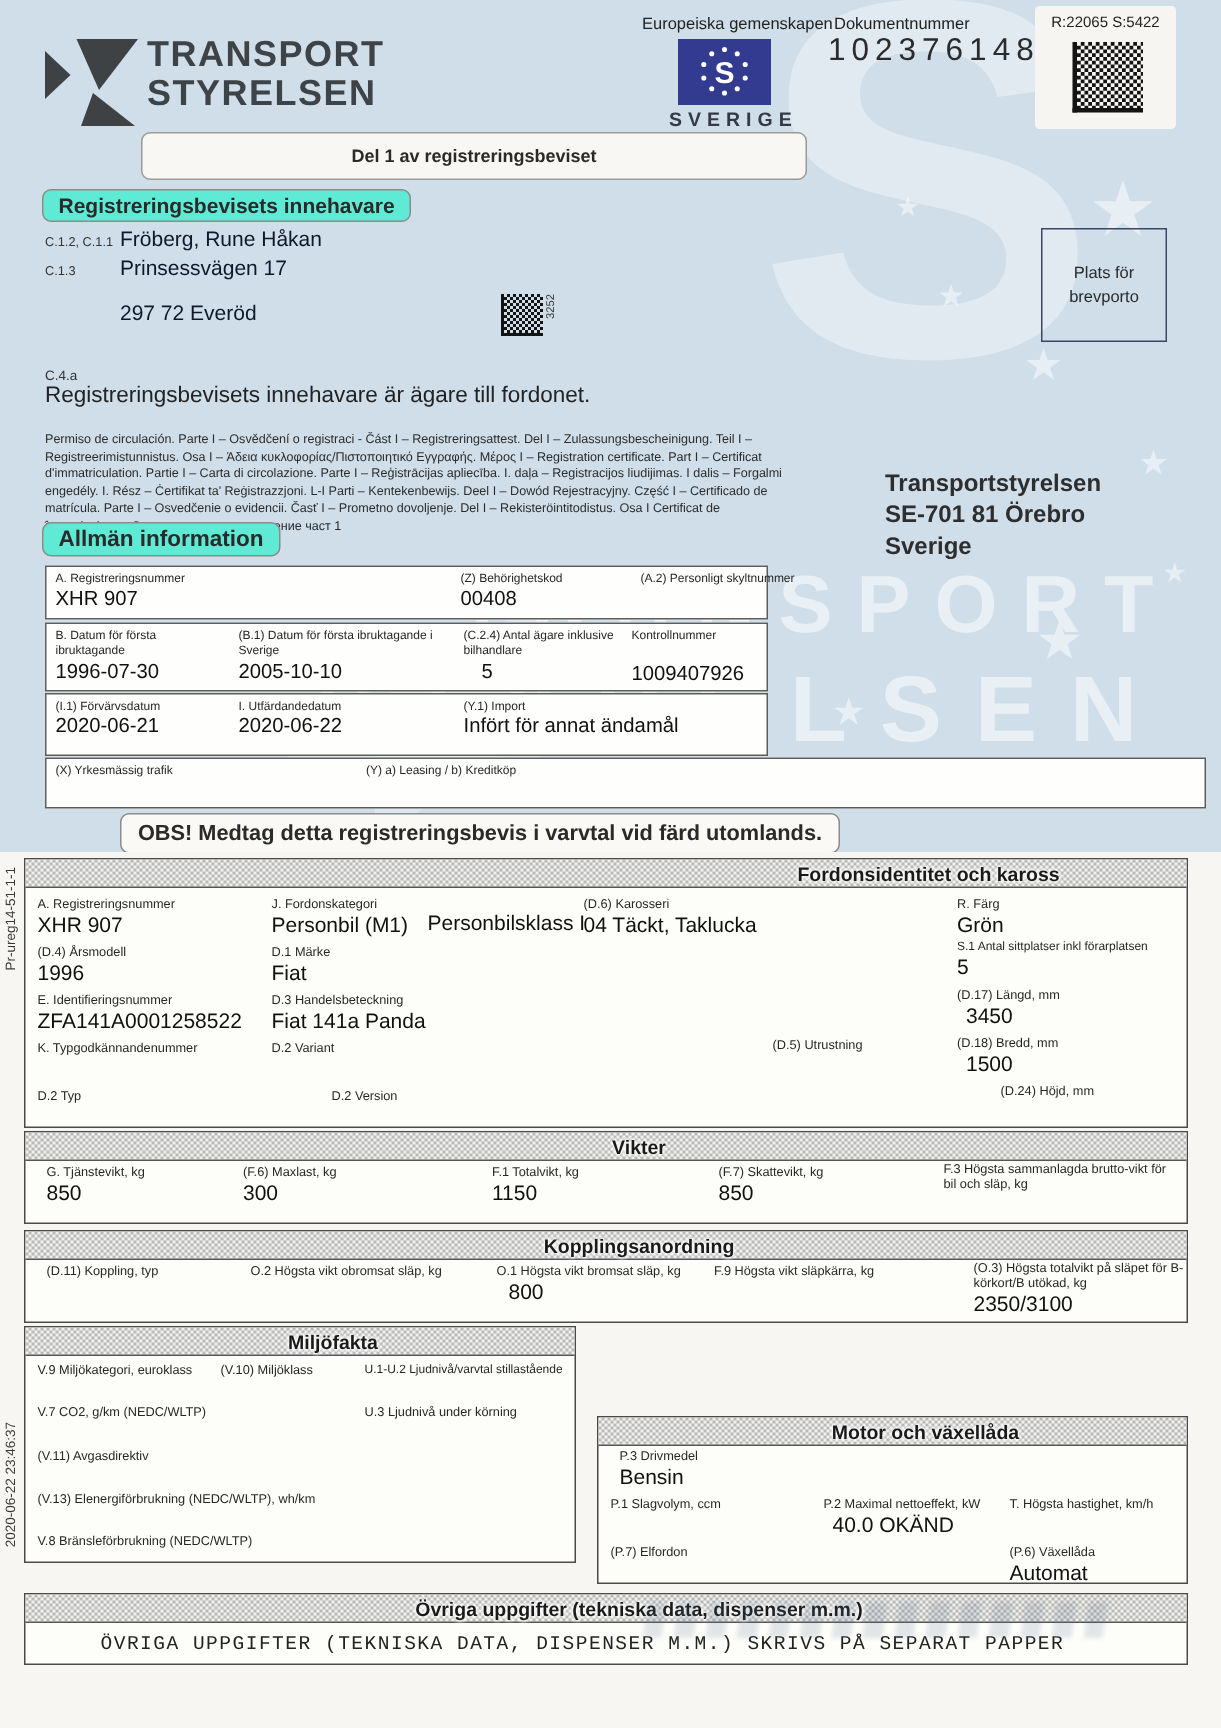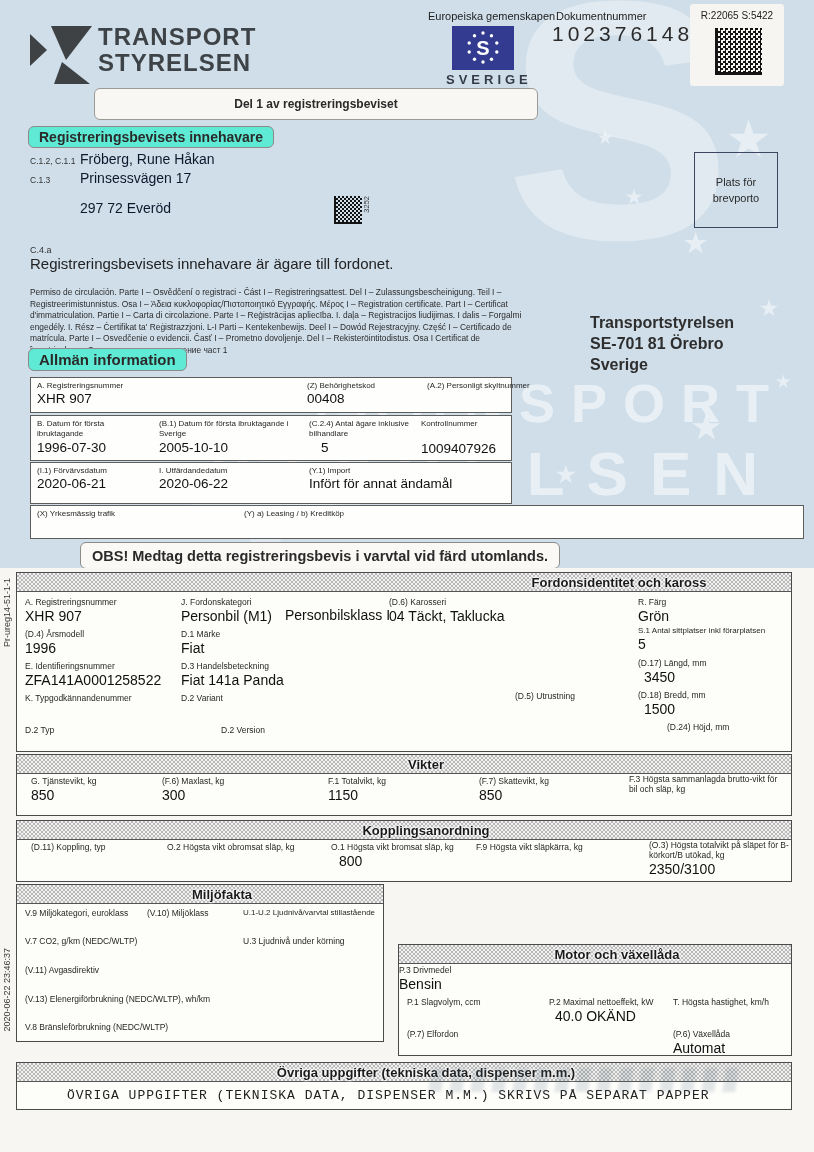--- a/index.html
+++ b/index.html
@@ -386,21 +386,21 @@
       <div class="fl">V.8 Bränsleförbrukning (NEDC/WLTP)</div>
       <div class="fv"></div>
     </div>
   </div>
 
 
   <div class="bx" style="left:398px;top:944px;width:392px;height:110px;">
     <div class="hdr">
         <span>Motor och växellåda</span>
       </div>
-    <div class="f" style="left:0;top:20px;">
+    <div class="f" style="left:14px;top:20px;">
       <div class="fl">P.3 Drivmedel</div>
       <div class="fv">Bensin</div>
     </div>
     <div class="f" style="left:8px;top:52px;">
       <div class="fl">P.1 Slagvolym, ccm</div>
       <div class="fv"></div>
     </div>
     <div class="f" style="left:150px;top:52px;">
       <div class="fl">P.2 Maximal nettoeffekt, kW</div>
       <div class="fv" style="padding-left:6px;">40.0 OKÄND</div>

